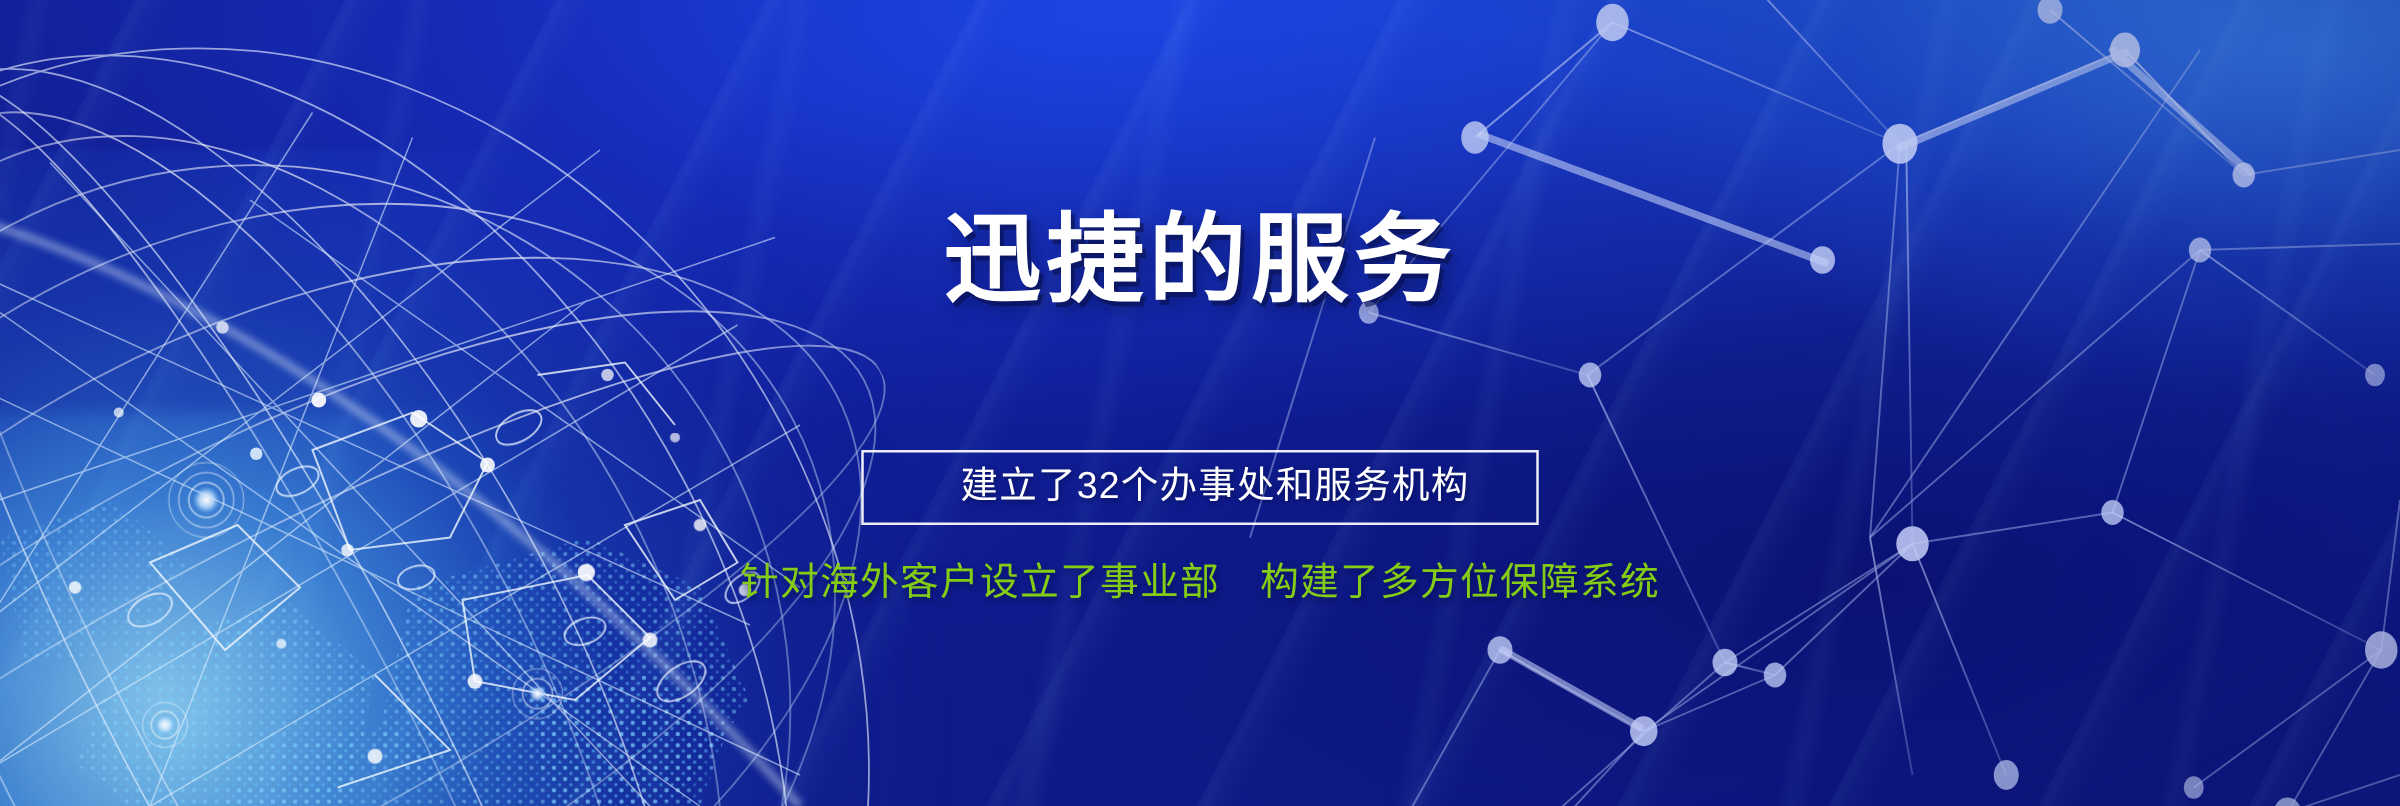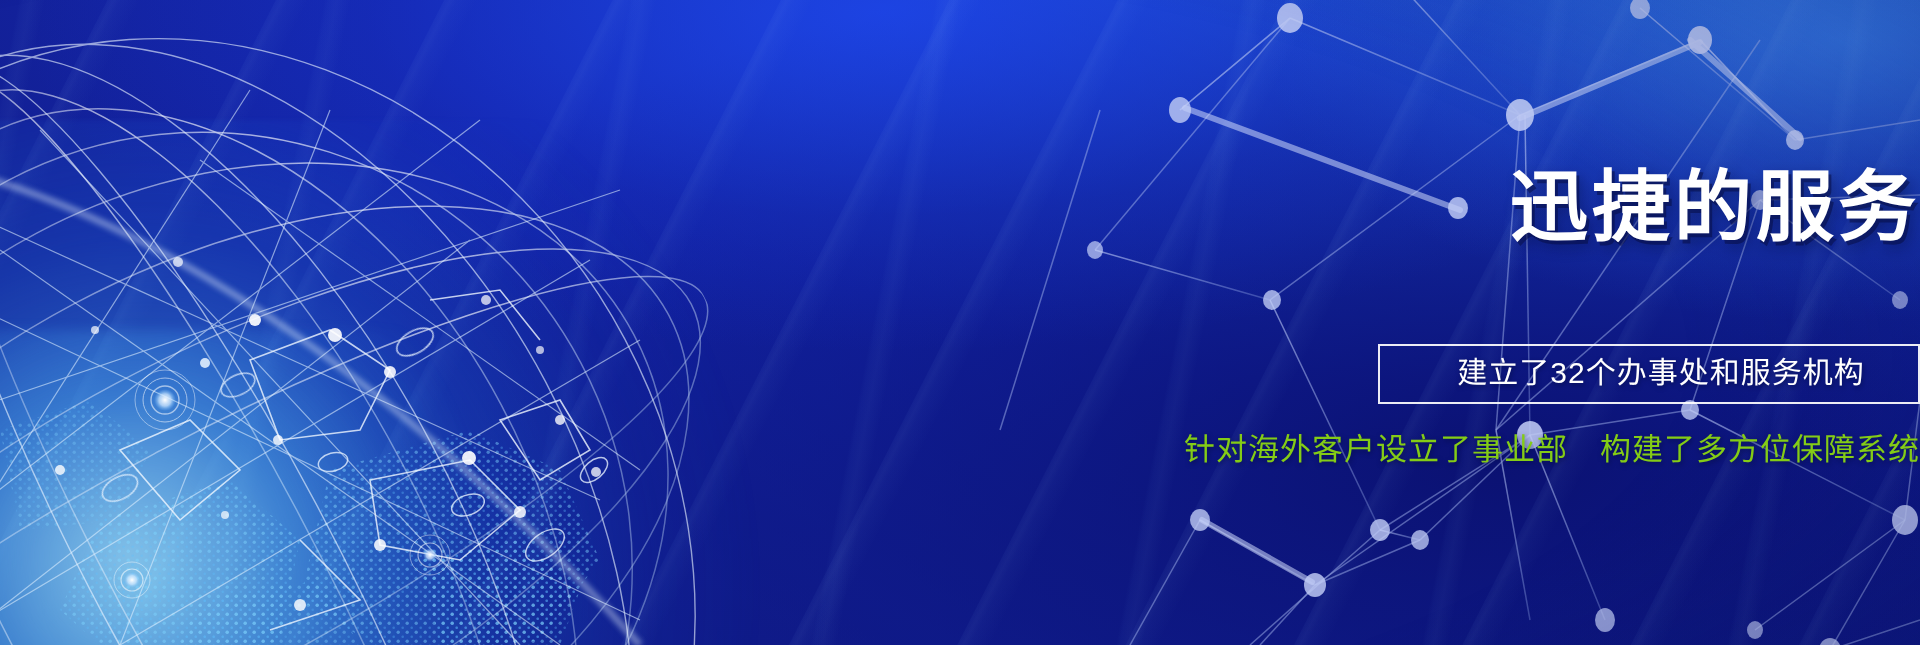--- a/index.html
+++ b/index.html
@@ -88,41 +88,41 @@
 
   .svg-layer{position:absolute; inset:0; width:1920px; height:645px; pointer-events:none;}
 
   
   .content{
     position:absolute;
     left:0; top:0; right:0;
     height:645px;
     display:flex;
     flex-direction:column;
-    align-items:flex-end;
+    align-items:center;
     z-index:40;
     pointer-events:none;
   }
   .content > *{pointer-events:auto;}
 
   .headline{
     margin-top:168px;
     font-size:78px;
     line-height:1;
     font-weight:bold;
     color:#ffffff;
     letter-spacing:4px;
     text-shadow:
       3px 4px 0 rgba(8,14,70,.55),
       5px 7px 14px rgba(5,10,60,.45);
     white-space:nowrap;
   }
 
   .subbox{
-    margin-top:46px;
+    margin-top:62px;
     border:2px solid rgba(255,255,255,.92);
     padding:12px 40px 14px 64px;
     min-width:542px;
     text-align:center;
   }
   .subbox-text{
     font-size:30px;
     line-height:1;
     color:#ffffff;
     letter-spacing:1px;

